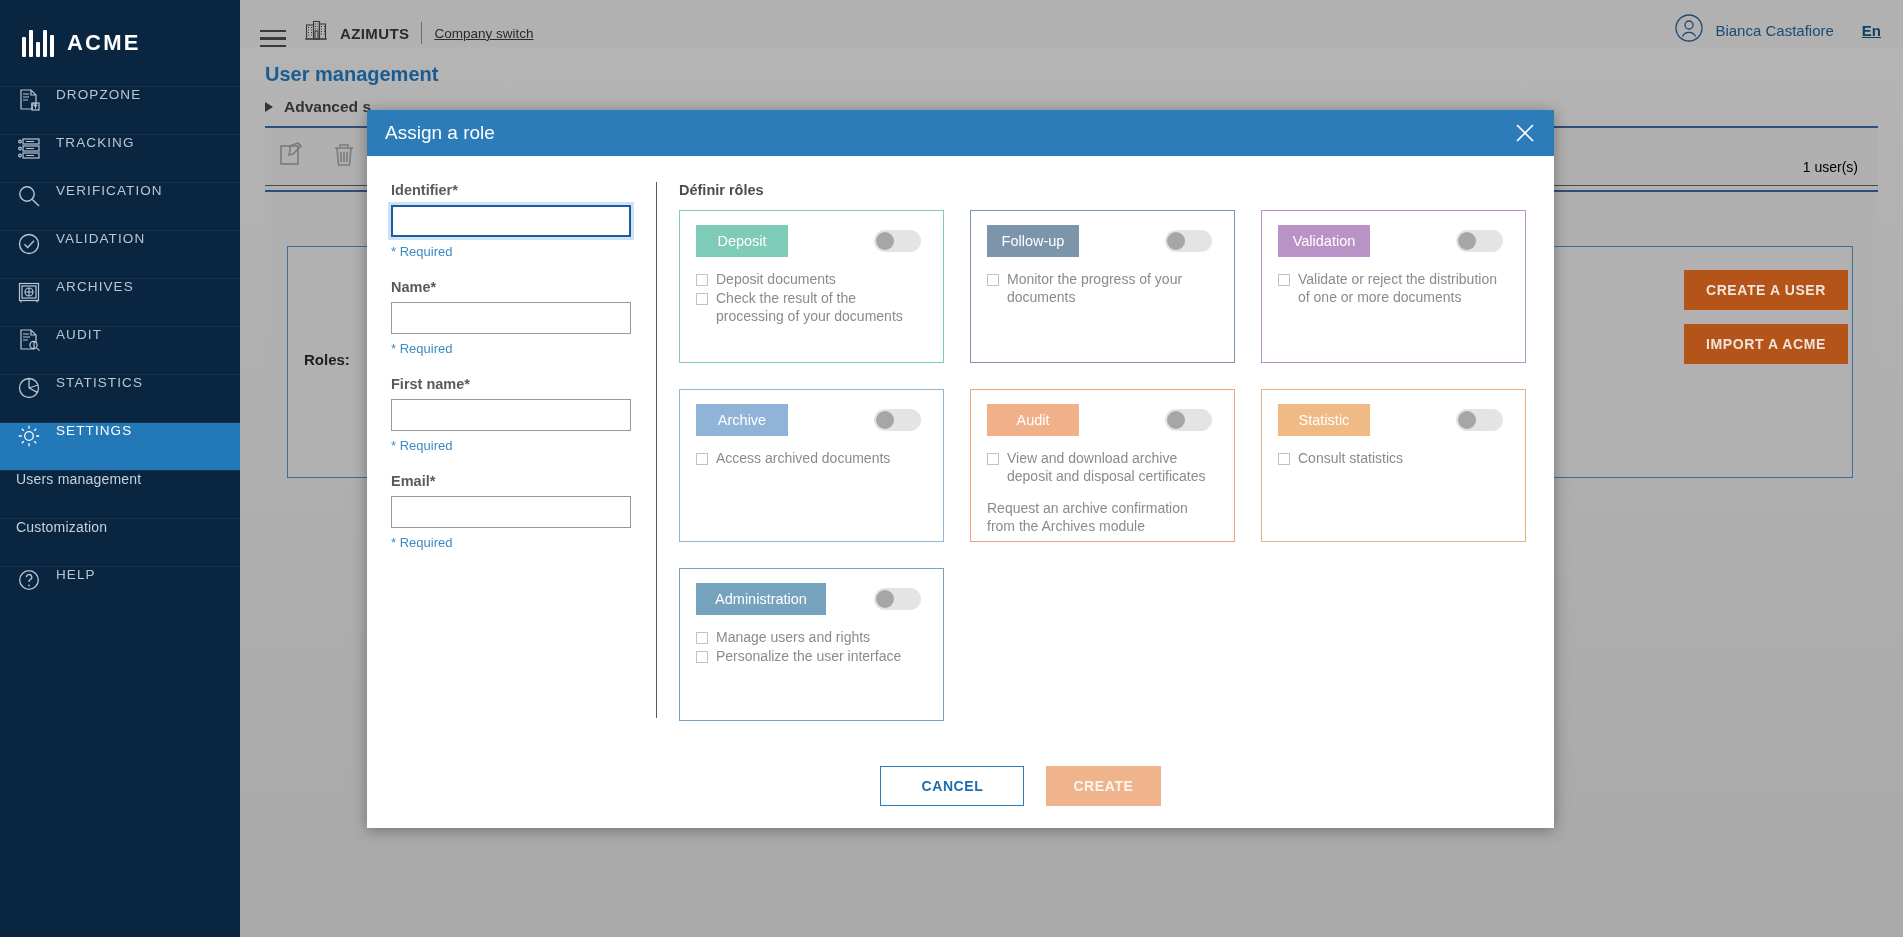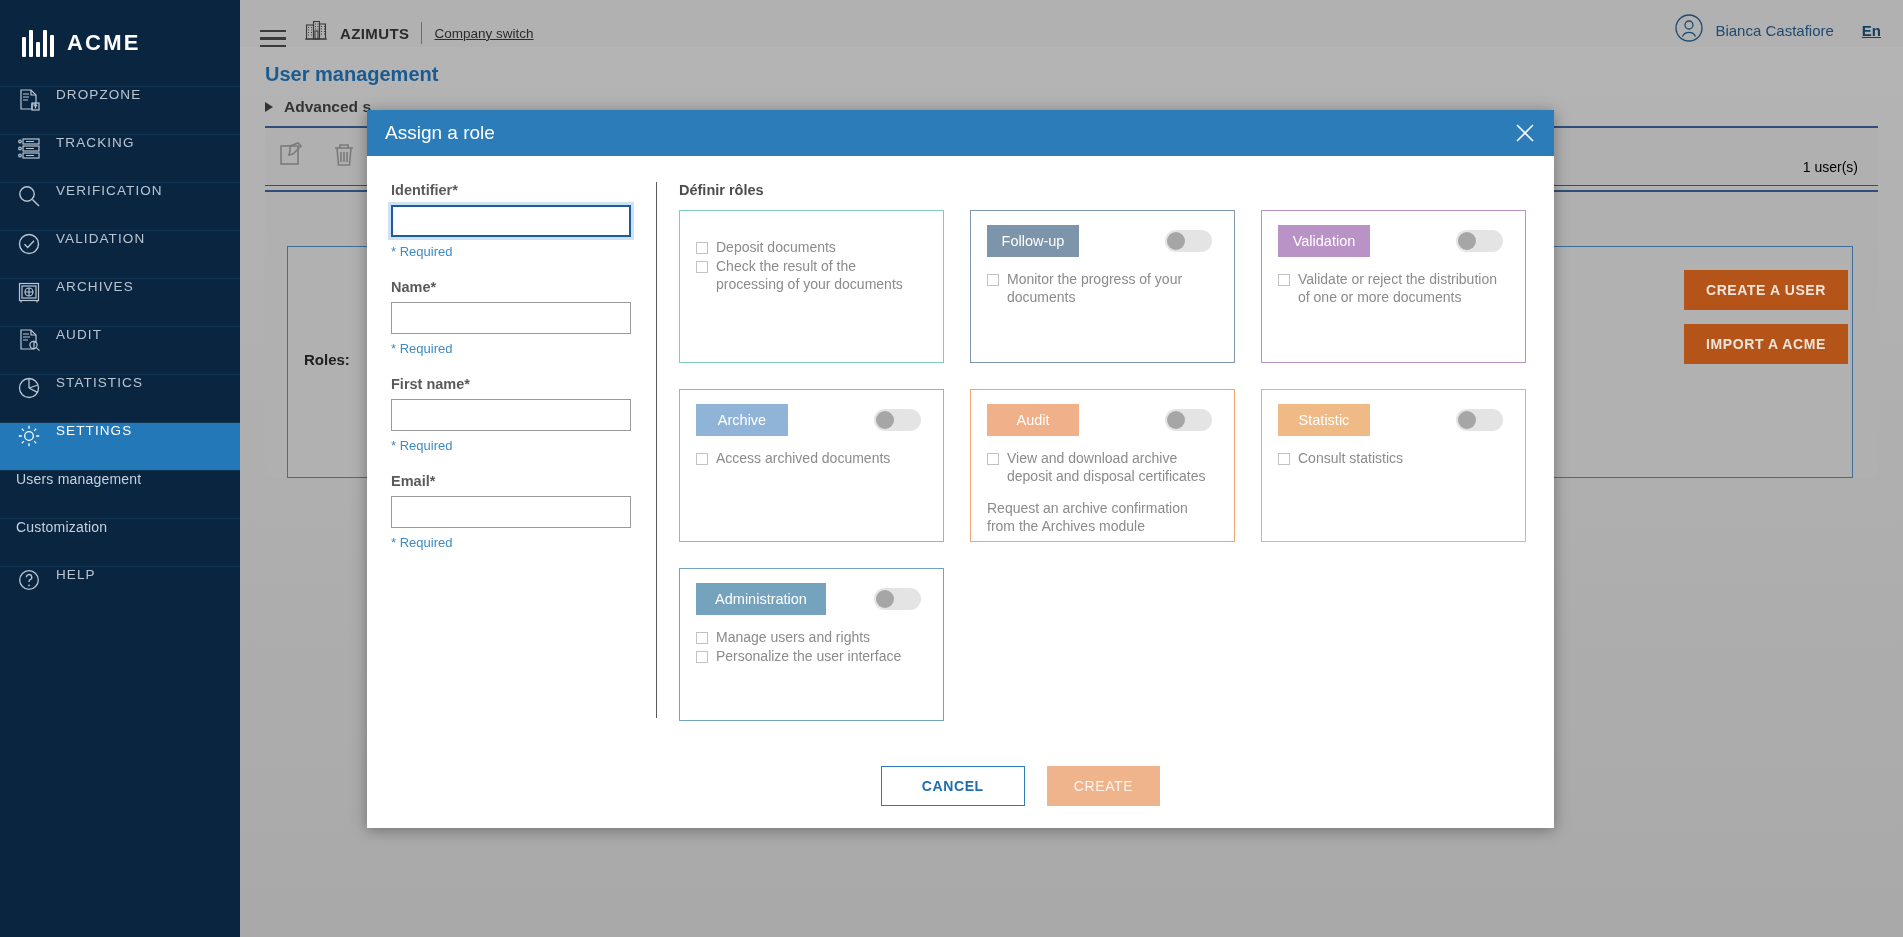--- a/index.html
+++ b/index.html
@@ -146,21 +146,21 @@
   #modal-foot {
     position:absolute; left:0; bottom:22px; width:100%;
     display:flex; justify-content:center; gap:22px; padding-left:120px;
   }
   #btn-cancel {
     background:#fff; border:1px solid #2b7cb9; color:#1c6eb0;
     font-size:14px; font-weight:700; letter-spacing:0.6px; padding:11px 40px; cursor:pointer;
   }
   #btn-create {
     background:#efb48c; border:none; color:#fdf4ee;
-    font-size:14px; font-weight:400; letter-spacing:0.6px; padding:12px 27px; cursor:pointer;
+    font-size:14px; font-weight:700; letter-spacing:0.6px; padding:12px 27px; cursor:pointer;
   }
 </style>
 </head>
 <body>
 
 <div id="app">
 
   <div id="sidebar">
     <div id="sidebar-logo">
       <span class="bars">
@@ -373,20 +373,24 @@
       <div id="form-col">
           <div class="field-group"><div class="field-label">Identifier*</div><input type="text" class="field-input focused" placeholder="" style=""><div class="req">* Required</div></div>
           <div class="field-group"><div class="field-label">Name*</div><input type="text" class="field-input" placeholder="" style=""><div class="req">* Required</div></div>
           <div class="field-group"><div class="field-label">First name*</div><input type="text" class="field-input" placeholder="" style=""><div class="req">* Required</div></div>
           <div class="field-group"><div class="field-label">Email*</div><input type="text" class="field-input" placeholder="" style=""><div class="req">* Required</div></div>
         </div>
       <div id="roles-col">
         <div id="roles-title">Définir rôles</div>
         <div id="roles-grid">
             <div class="role-card" style="border-color: rgb(126, 203, 184);">
+              <div class="role-top">
+                <div class="role-chip" style="background: rgb(126, 203, 184);">Deposit</div>
+                <div class="role-toggle"></div>
+              </div>
               <div class="perm-list">
                 <div class="perm">
                   <span class="box"></span>
                   <span>Deposit documents</span>
                 </div>
                 <div class="perm">
                   <span class="box"></span>
                   <span>Check the result of the processing of your documents</span>
                 </div>
               </div>

